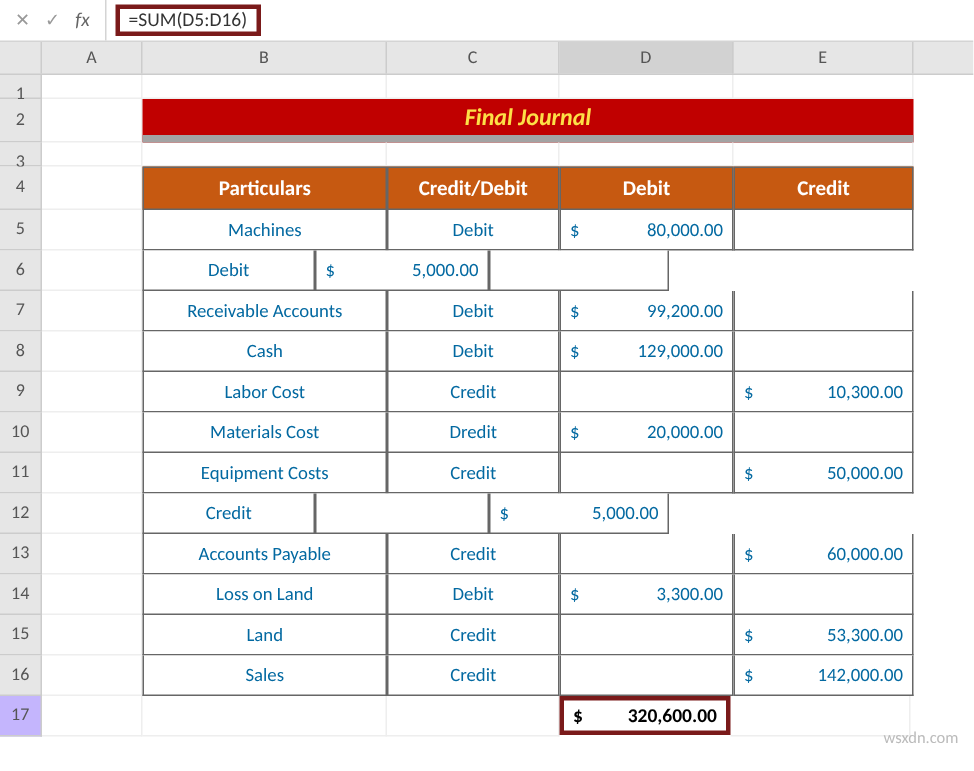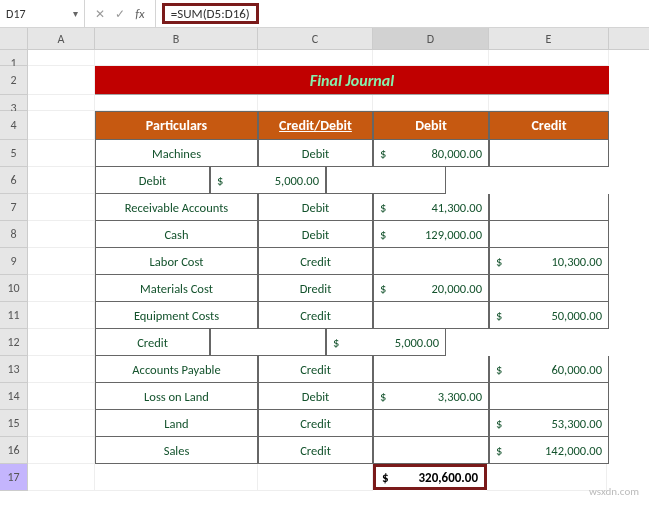--- a/index.html
+++ b/index.html
@@ -32,54 +32,50 @@
     .row-header { width: 28px; text-align: center; font-size: 12px; color: #555; background: #e6e6e6; border-right: 1px solid #ccc; border-bottom: 1px solid #ccc; line-height: 27px; }
     .row-header.selected { background: #c4b5fd; }
     .cell { border-right: 1px solid #eee; border-bottom: 1px solid #eee; }
     .cell-A { width: 67px; }
     .cell-B { width: 163px; }
     .cell-C { width: 115px; }
     .cell-D { width: 116px; }
     .cell-E { width: 120px; }
 
     
-    .title-merged { width: 514px; background: #c00000; color: #86efac; font-weight: bold; font-style: italic; font-size: 16px; display: flex; align-items: center; justify-content: center; border-bottom: 1px solid #a3a3a3; }
+    .title-merged { width: 514px; background: #c00000; color: #fde047; font-weight: bold; font-style: italic; font-size: 16px; display: flex; align-items: center; justify-content: center; border-bottom: 5px solid #a3a3a3; }
 
     
     .th { background: #c65911; color: #ffffff; font-weight: bold; font-size: 14px; display: flex; align-items: center; justify-content: center; border: 1px solid #666; }
     .th-B { width: 163px; }
-    .th-C { width: 115px; text-decoration: underline; }
+    .th-C { width: 115px; }
     .th-D { width: 116px; }
     .th-E { width: 120px; }
 
     
-    .td { border: 1px solid #666; border-top: none; font-size: 12.5px; display: flex; align-items: center; padding: 0 6px; color: #14532d; background: #fff; }
+    .td { border: 1px solid #666; border-top: none; font-size: 12.5px; display: flex; align-items: center; padding: 0 6px; color: #0369a1; background: #fff; }
     .td-B { width: 163px; justify-content: center; }
     .td-C { width: 115px; justify-content: center; }
     .td-D { width: 116px; justify-content: space-between; }
     .td-E { width: 120px; justify-content: space-between; }
     .currency-sym { }
     .currency-val { }
 
     
     .total-cell { border: 3px solid #7a1a1a; display: flex; justify-content: space-between; font-weight: bold; font-size: 13px; color: #000; padding: 0 6px; background: #fff; width: 114px; height: 26px; align-items: center; }
 
     .watermark { position: absolute; bottom: 16px; right: 10px; font-size: 11px; color: #bbb; }
     .row.h16 { height: 16px; }
     .row.h29 { height: 29px; }
     .row.h29 .row-header { line-height: 29px; }
   </style>
 </head>
 <body>
 
 <div class="formula-bar">
-  <div class="name-box">
-    <span>D17</span>
-    <span class="dropdown-icon">▾</span>
-  </div>
   <div class="formula-controls">
     <span>✕</span>
     <span>✓</span>
     <span class="fx-label">fx</span>
   </div>
   <div class="formula-input-wrap">
     <span class="formula-highlight">=SUM(D5:D16)</span>
   </div>
 </div>
 
@@ -149,21 +145,21 @@
         </div>
         <div class="td td-E"></div>
       </div>
       <div class="row">
         <div class="row-header">7</div>
         <div class="cell cell-A"></div>
         <div class="td td-B">Receivable Accounts</div>
         <div class="td td-C">Debit</div>
         <div class="td td-D">
           <span>$</span>
-          <span>41,300.00</span>
+          <span>99,200.00</span>
         </div>
         <div class="td td-E"></div>
       </div>
       <div class="row">
         <div class="row-header">8</div>
         <div class="cell cell-A"></div>
         <div class="td td-B">Cash</div>
         <div class="td td-C">Debit</div>
         <div class="td td-D">
           <span>$</span>

